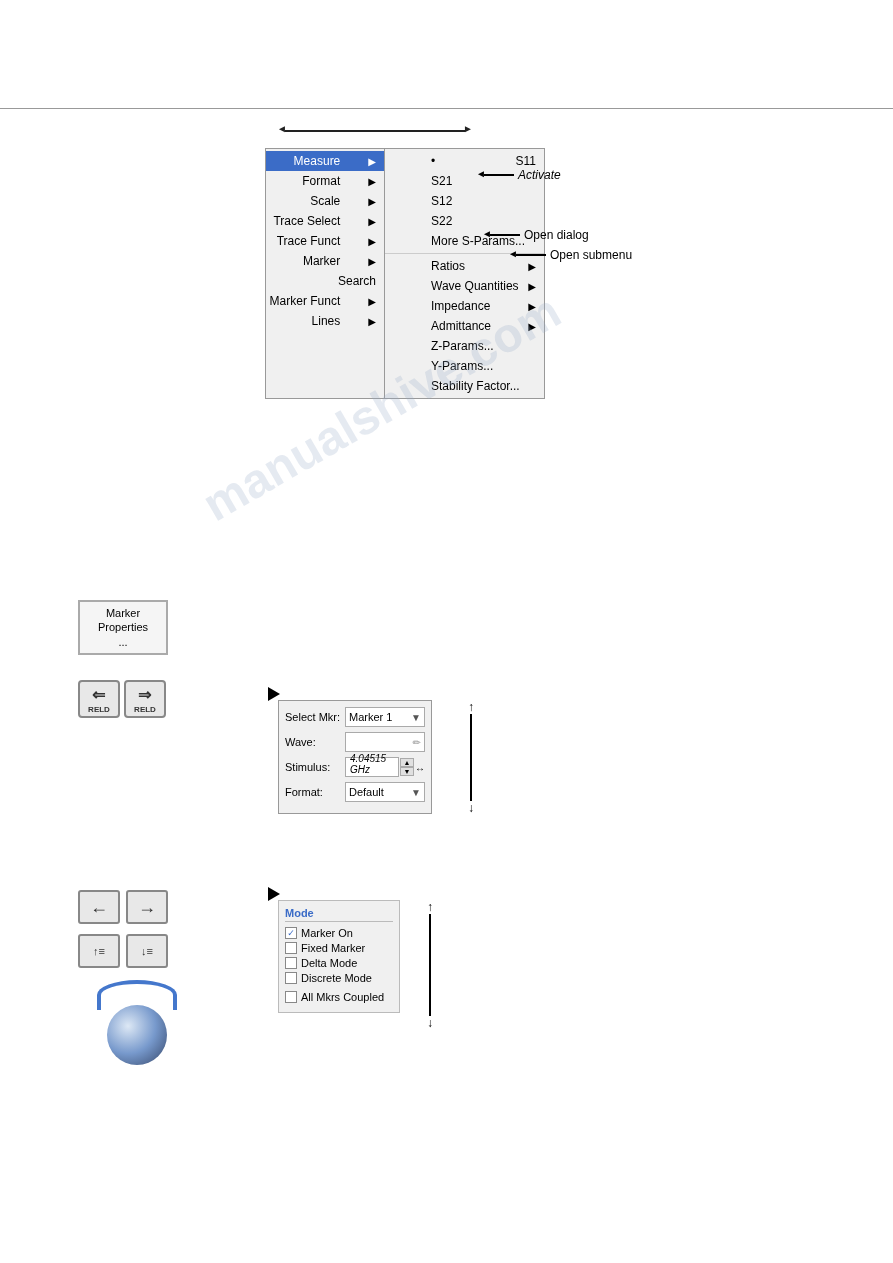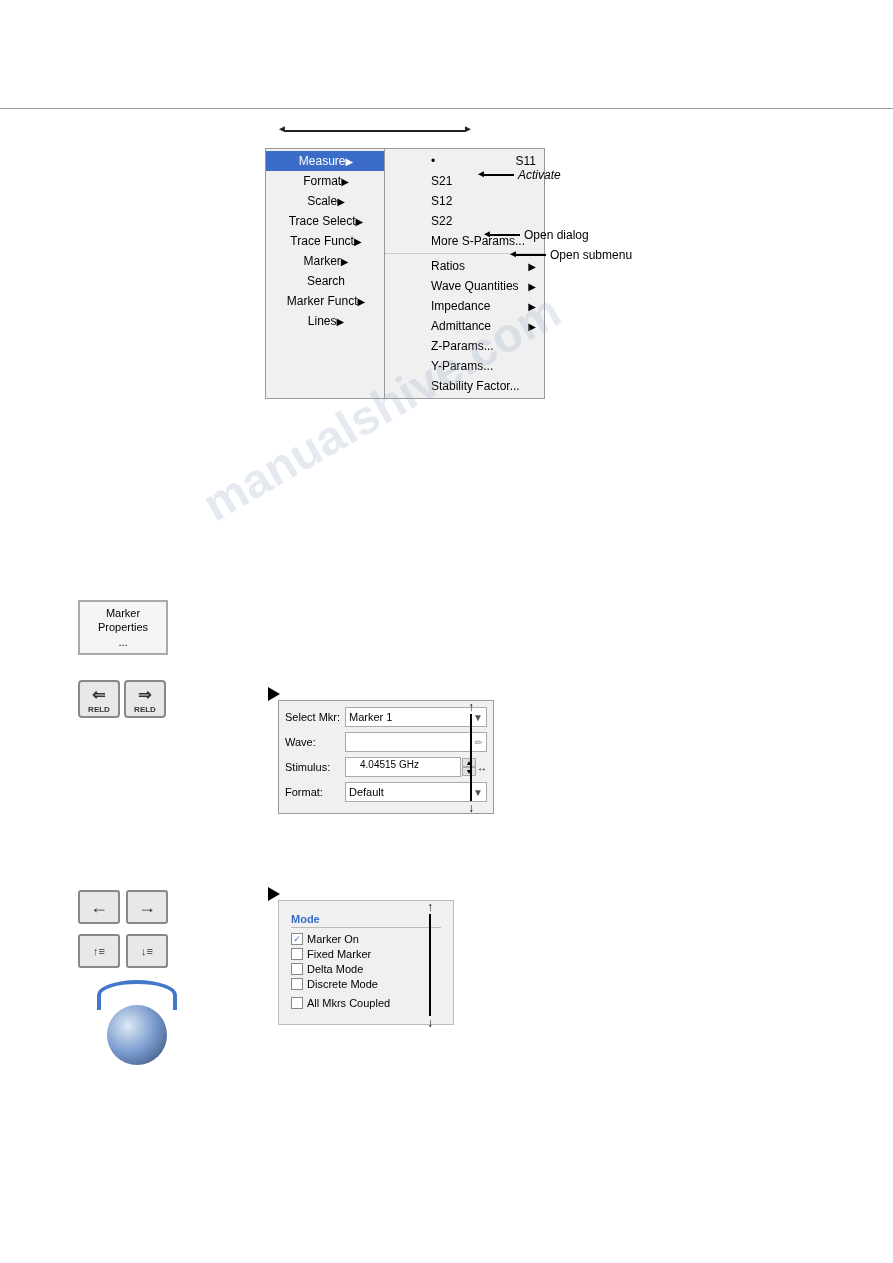--- a/index.html
+++ b/index.html
@@ -65,26 +65,27 @@
 
     .menu-left {
       background: #f0f0f0;
       border: 1px solid #999;
       width: 120px;
       padding: 2px 0;
     }
     .menu-item {
       padding: 3px 8px 3px 10px;
       display: flex;
-      justify-content: center;
+      justify-content: flex-end;
       align-items: center;
       cursor: pointer;
       white-space: nowrap;
       color: #000;
       font-size: 12px;
+      gap: 28px;
     }
     .menu-item.active {
       background: #3b6cc7;
       color: #fff;
     }
     .menu-item .arrow {
       font-size: 10px;
       color: inherit;
     }
 
@@ -211,21 +212,21 @@
       border-left: 12px solid #000;
     }
     .tri1 { top: 687px; left: 268px; }
     .tri2 { top: 887px; left: 268px; }
 
     
     .marker-dialog {
       position: absolute;
       top: 700px;
       left: 278px;
-      width: 216px;
+      width: 154px;
       background: #f0f0f0;
       border: 1px solid #999;
       padding: 6px;
     }
     .dialog-row {
       display: flex;
       align-items: center;
       margin-bottom: 5px;
       font-size: 11px;
     }
@@ -263,23 +264,24 @@
       align-items: center;
       margin-bottom: 5px;
       font-size: 11px;
     }
     .stimulus-input {
       flex: 1;
       height: 20px;
       border: 1px solid #aaa;
       background: #fff;
       font-size: 10px;
-      padding: 1px 14px;
-      display: flex;
-      align-items: flex-start;
+      padding: 1px 4px;
+      display: flex;
+      align-items: flex-end;
+      font-style: italic;
     }
     .stimulus-spinners {
       display: flex;
       flex-direction: column;
       margin-left: 1px;
     }
     .spin-btn {
       width: 14px;
       height: 9px;
       border: 1px solid #aaa;
@@ -380,24 +382,24 @@
       border-radius: 50%;
       background: radial-gradient(circle at 35% 35%, #dde8f5, #7799cc, #334466);
       margin: -5px auto 0;
     }
 
     
     .mode-dialog {
       position: absolute;
       top: 900px;
       left: 278px;
-      width: 176px;
+      width: 122px;
       background: #f0f0f0;
       border: 1px solid #bbb;
-      padding: 12px;
+      padding: 6px;
     }
     .mode-title {
       font-size: 11px;
       color: #3b6cc7;
       font-weight: bold;
       margin-bottom: 5px;
       border-bottom: 1px solid #bbb;
       padding-bottom: 2px;
     }
     .checkbox-row {

